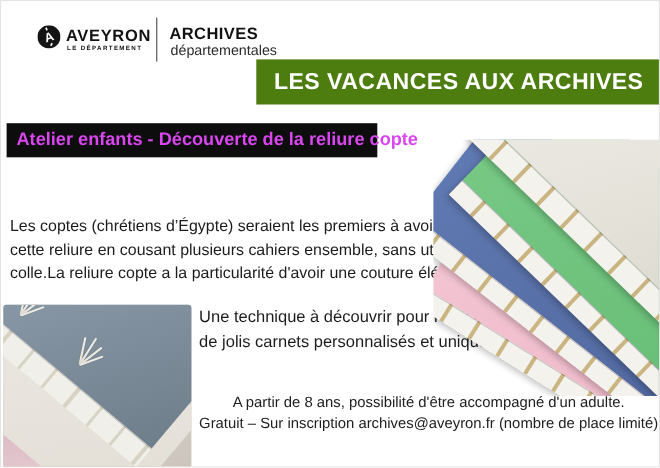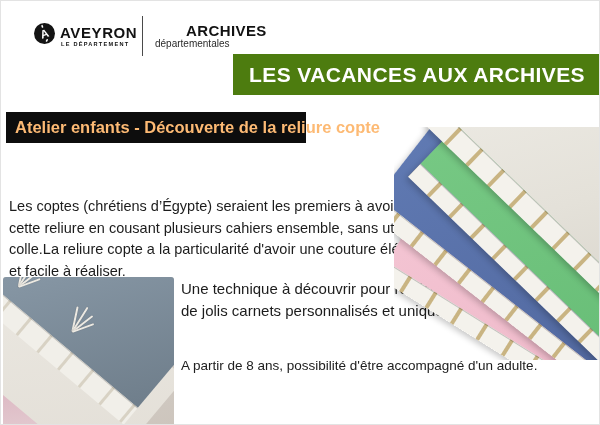--- a/index.html
+++ b/index.html
@@ -8,32 +8,32 @@
     position:relative; width:600px; height:425px; background:#fff;
     border:1px solid #e3e3e3; overflow:hidden;
     font-family:"Liberation Sans", sans-serif; color:#1d1d1d;
   }
 
   
   .logo-circle { position:absolute; left:33px; top:22px; width:21px; height:21px; }
   .logo-title { position:absolute; left:59px; top:23px; font-size:15px; font-weight:700; letter-spacing:.6px; color:#121212; }
   .logo-sub { position:absolute; left:60px; top:40px; font-size:5.6px; font-weight:700; letter-spacing:1.25px; color:#121212; }
   .logo-divider { position:absolute; left:141px; top:15px; width:1px; height:40px; background:#4a4a4a; }
-  .org-title { position:absolute; left:153px; top:21px; font-size:15px; font-weight:800; letter-spacing:.4px; color:#121212;margin-left:32px; }
-  .org-sub { position:absolute; left:154px; top:37px; font-size:10px; color:#2a2a2a; }
+  .org-title { position:absolute; left:153px; top:21px; font-size:15px; font-weight:800; letter-spacing:.4px; color:#121212; }
+  .org-sub { position:absolute; left:154px; top:37px; font-size:13px; color:#2a2a2a; }
 
   
   .banner {
     position:absolute; left:232px; top:53px; width:368px; height:41px;
     display:flex; align-items:center; justify-content:center;
     color:#fff; font-size:21px; font-weight:700; letter-spacing:.4px;
   }
   .event-title {
-    position:absolute; left:5px; top:111px; width:300px; height:31px;
-    background:#0d0d0d; color:#fdba74; font-size:16.5px; font-weight:700;
+    position:absolute; left:5px; top:111px; width:337px; height:31px;
+    background:#0d0d0d; color:#d946ef; font-size:16.5px; font-weight:700;
     line-height:31px; padding-left:9px; white-space:nowrap;
   }
   .date-box {
     position:absolute; left:7px; top:156px; display:inline-block;
     border:2px solid; padding:4px 8px 5px 8px;
     font-size:13.5px; font-weight:700; white-space:nowrap;
   }
 
   
   .description { position:absolute; left:8px; top:195px; font-size:14.5px; line-height:21.5px; color:#1c1c1c; }
@@ -117,21 +117,20 @@
 
   <div class="banner" style="background: #4d7c0f;">LES VACANCES AUX ARCHIVES</div>
 
   <div class="event-title" style="background: rgb(13, 13, 13);">Atelier enfants - Découverte de la reliure copte</div>
 
 
   <div class="description">
     <div>Les coptes (chrétiens d’Égypte) seraient les premiers à avoir inventé</div>
     <div>cette reliure en cousant plusieurs cahiers ensemble, sans utiliser de</div>
     <div>colle.La reliure copte a la particularité d'avoir une couture élégante</div>
-    <div>et facile à réaliser.</div>
   </div>
 
   <div class="photo">
     <div class="pbook pink-layer"></div>
     <div class="pbook white-layer"></div>
     <div class="pbook main-book">
       <div class="pcover">
         <div class="tuft" style="left:60px;"></div>
         <div class="tuft" style="left:130px;">
             <span></span>
@@ -150,20 +149,21 @@
     </div>
   </div>
 
   <div class="note">
     <div>Une technique à découvrir pour réaliser</div>
     <div>de jolis carnets personnalisés et uniques.</div>
   </div>
 
   <div class="details">
     <div>A partir de 8 ans, possibilité d'être accompagné d'un adulte.</div>
+    <div>Gratuit – Sur inscription archives@aveyron.fr (nombre de place limité)</div>
   </div>
 
   <div class="stack">
     <div class="book book-pink">
       <div class="cover"></div>
         <div class="pages"></div>
     </div>
     <div class="book book-blue">
       <div class="cover"></div>
         <div class="pages"></div>

